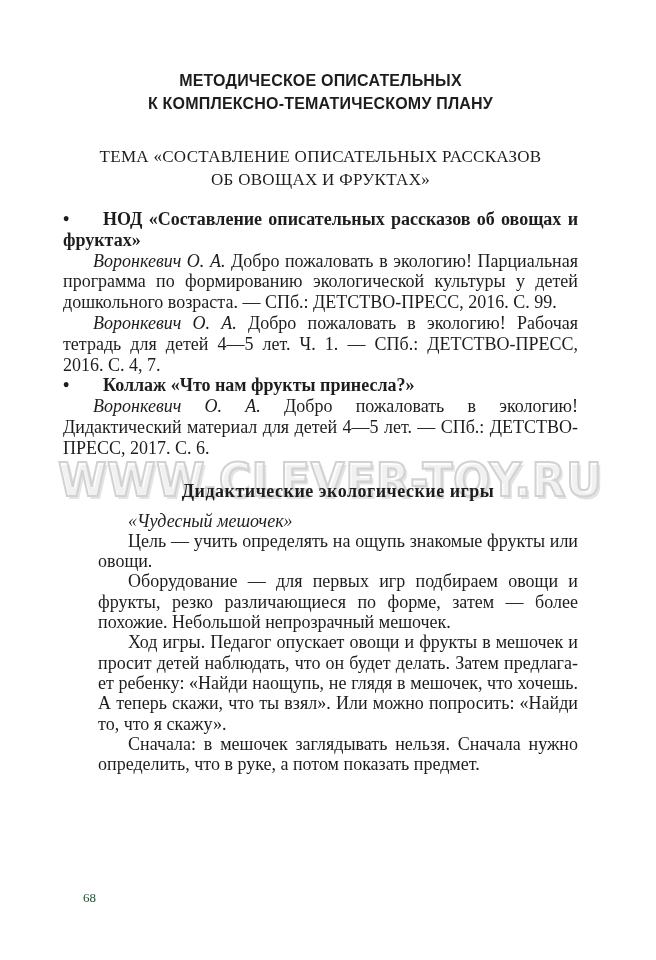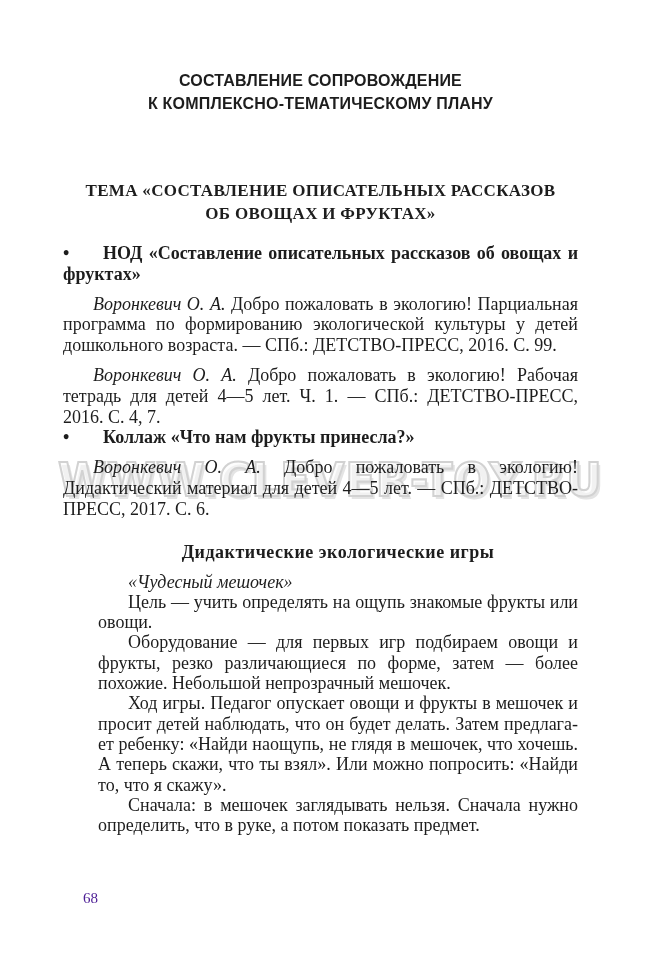--- a/index.html
+++ b/index.html
@@ -42,36 +42,36 @@
   .doc-header {
     margin-top: 69px;
     text-align: center;
     font-family: "Liberation Sans", "DejaVu Sans", sans-serif;
     font-weight: 700;
     font-size: 16px;
     line-height: 23px;
     letter-spacing: 0.2px;
   }
   .theme-heading {
-    margin-top: 64px;
+    margin-top: 30px;
     text-align: center;
-    font-weight: 700;
+    font-weight: 400;
     font-size: 17px;
     line-height: 23px;
     letter-spacing: 0.3px;
   }
   .bib { margin-top: 18px; }
   .bib p, .games p { text-align: justify; }
   .bib-title { font-weight: 700; }
   .bullet {
     display: inline-block;
     width: 40px;
     font-weight: 700;
   }
-  .bib-ref { text-indent: 30px; margin-top: 9px; }
+  .bib-ref { text-indent: 30px; }
   .author { font-style: italic; }
   .games-heading {
     margin-top: 21px;
     text-align: center;
     font-weight: 700;
     font-size: 18px;
     line-height: 22px;
     letter-spacing: 0.5px;
   }
   .games { font-size: 18px; line-height: 20.3px; margin-left: 35px; }
@@ -82,36 +82,36 @@
     font-style: italic;
   }
   .game-para { text-indent: 30px; }
   .game-para:first-of-type { margin-top: 3px; }
   .lead { }
   .page-number {
     position: absolute;
     left: 83px; top: 890px;
     z-index: 1;
     font-family: "Liberation Serif", "DejaVu Serif", serif;
-    font-size: 15px;
-    color: #4c1d95;
+    font-size: 13px;
+    color: #14532d;
     text-align: right;
   }
 </style>
 </head>
 <body>
 
 <div class="page">
 
   <div class="watermark">WWW.CLEVER-TOY.RU</div>
 
   <div class="content">
 
     <div class="doc-header">
-      <div>СОСТАВЛЕНИЕ СОПРОВОЖДЕНИЕ</div>
+      <div>МЕТОДИЧЕСКОЕ ОПИСАТЕЛЬНЫХ</div>
       <div>К КОМПЛЕКСНО-ТЕМАТИЧЕСКОМУ ПЛАНУ</div>
     </div>
 
     <div class="theme-heading">
       <div>ТЕМА «СОСТАВЛЕНИЕ ОПИСАТЕЛЬНЫХ РАССКАЗОВ</div>
       <div>ОБ ОВОЩАХ И ФРУКТАХ»</div>
     </div>
 
     <div class="bib">
 

